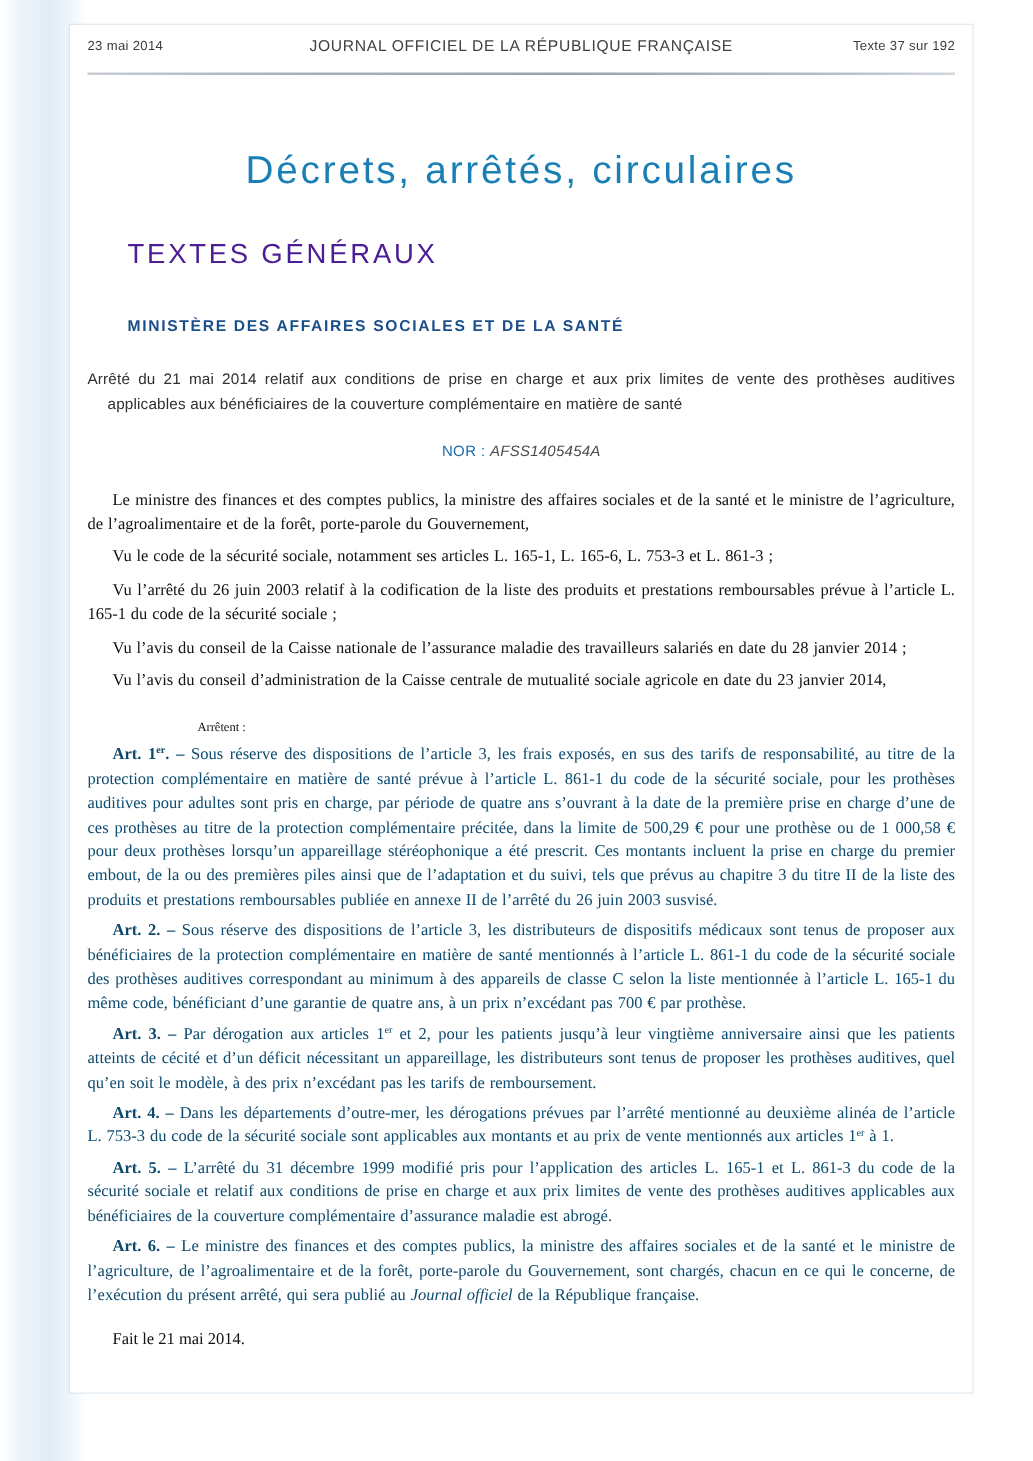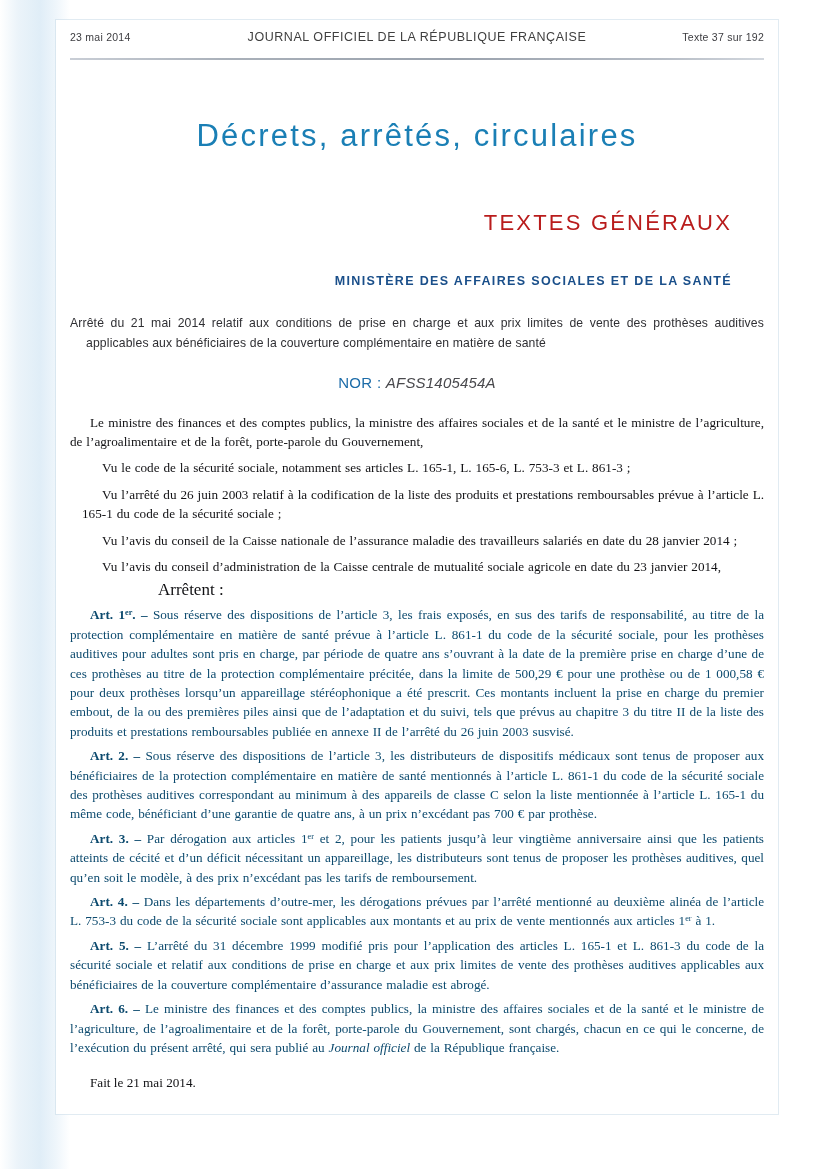--- a/index.html
+++ b/index.html
@@ -80,31 +80,31 @@
     margin-top: 58px;
     text-align: center;
     font-family: "Liberation Sans", sans-serif;
     font-size: 31px;
     font-weight: 400;
     color: #1a7fb5;
     letter-spacing: 2.2px;
     white-space: nowrap;
   }
   .section-title {
-    margin-top: 56px;
-    text-align: right;
+    margin-top: 36px;
+    text-align: left;
     font-family: "Liberation Sans", sans-serif;
     font-size: 22px;
     font-weight: 400;
-    color: #b91c1c;
+    color: #4c1d95;
     letter-spacing: 2.2px;
   }
   .ministry {
     margin-top: 38px;
-    text-align: right;
+    text-align: left;
     font-family: "Liberation Sans", sans-serif;
     font-size: 12.5px;
     font-weight: bold;
     color: #1a4f8a;
     letter-spacing: 1.35px;
   }
 
   
   .body-area {
     padding: 0 14px;
@@ -118,46 +118,46 @@
     line-height: 1.62;
     text-align: justify;
     letter-spacing: 0.15px;
     padding-left: 16px;
     text-indent: -16px;
   }
   .nor {
     margin-top: 20px;
     text-align: center;
     font-family: "Liberation Sans", sans-serif;
-    font-size: 15px;
+    font-size: 12px;
     letter-spacing: 0.3px;
   }
   .nor .nor-label { color: #1b6ba8; }
   .nor .nor-code {
     color: #4a4a4e;
     font-style: italic;
     letter-spacing: 0.2px;
   }
 
   
   .para {
     margin-top: 9px;
     font-size: 13.2px;
     line-height: 1.47;
     color: #111114;
     text-align: justify;
     text-indent: 20px;
     word-spacing: 0.6px;
   }
   .para.first { margin-top: 22px; }
-  .para.tight { margin-top: 7px; margin-left: 12px; }
+  .para.tight { margin-top: 7px; }
   .arretent {
-    margin-top: 4px;
+    margin-top: 24px;
     margin-bottom: 4px;
-    font-size: 17px;
+    font-size: 10px;
     color: #111114;
     text-indent: 88px;
   }
   .art {
     margin-top: 5px;
     font-size: 13.2px;
     line-height: 1.47;
     color: #0c4a6e;
     text-align: justify;
     text-indent: 20px;

